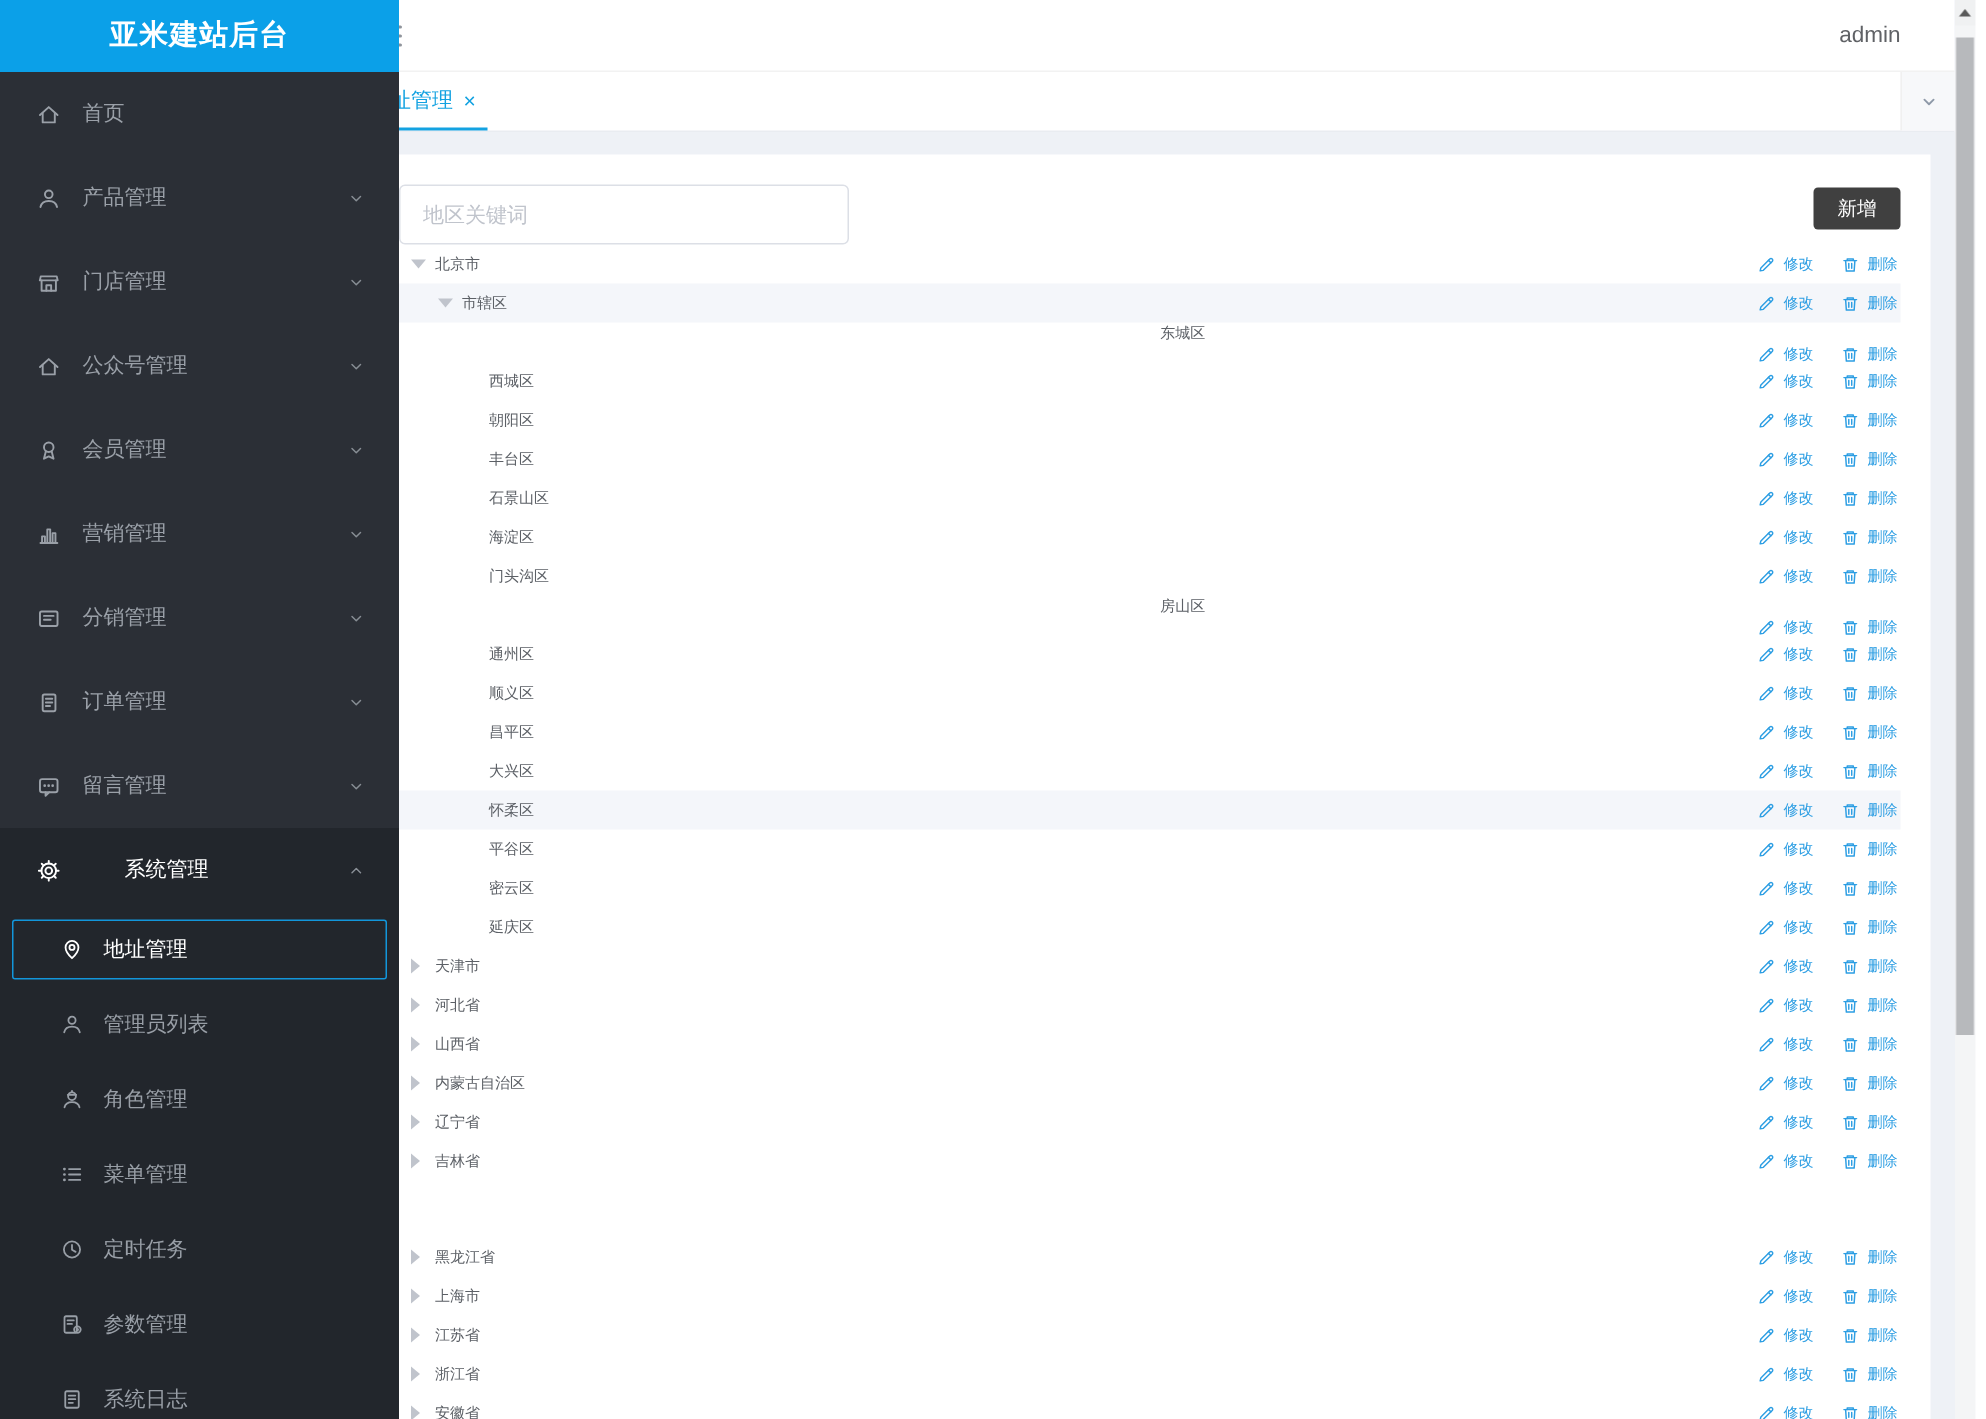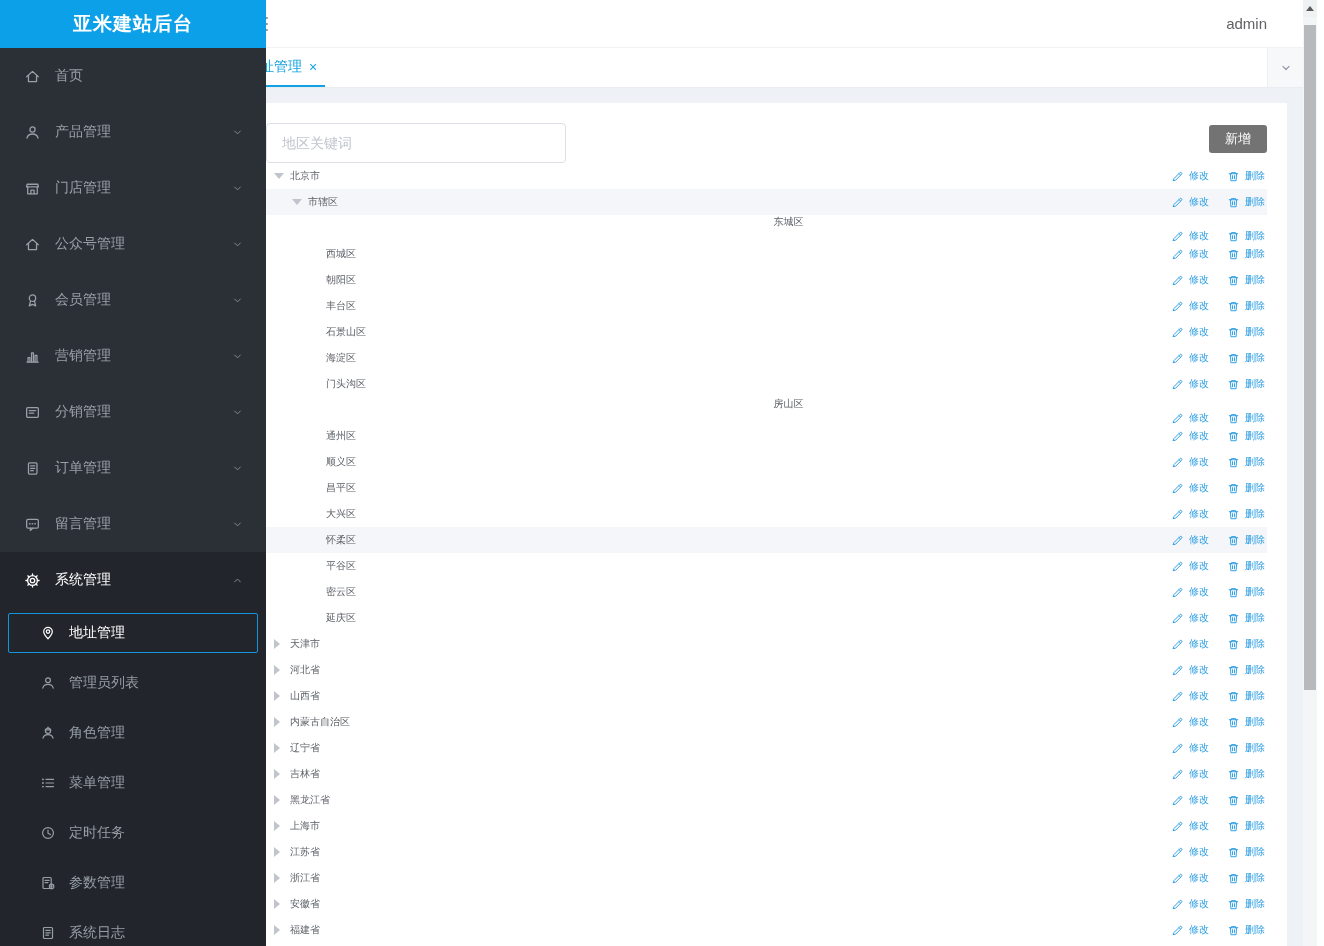--- a/index.html
+++ b/index.html
@@ -8,21 +8,21 @@
 
   
   .sidebar { position:fixed; left:0; top:0; width:266px; height:946px;
     background:#2b2f36; z-index:10; }
   .logo { height:48px; line-height:48px; text-align:center; background:#0ba0e8;
     color:#fff; font-size:19px; font-weight:bold; letter-spacing:1px; }
   .nav-item { height:56px; display:flex; align-items:center;
     padding:0 22px 0 24px; color:#9aa0a8; font-size:14px; cursor:pointer; }
   .nav-item svg.mi { width:17px; height:17px; margin-right:14px; flex:none; }
   .nav-item .chev { margin-left:auto; width:13px; height:13px; color:#878d94; }
-  .nav-item.active { color:#fff; }
+  .nav-item.active { color:#fff;gap:28px; }
   .nav-section { background:#22262c; }
   .sub-item { height:50px; display:flex; align-items:center; padding-left:40px;
     color:#989ea6; font-size:14px; cursor:pointer; }
   .sub-item svg.mi { width:16px; height:16px; margin-right:13px; flex:none; }
   .sub-item.selected { height:40px; margin:5px 8px; border:1px solid #1296db;
     border-radius:2px; padding-left:31px; color:#fff; }
 
   
   .main { position:absolute; left:230px; right:21px; top:0; }
   .topbar { height:48px; background:#fff; display:flex; align-items:center;
@@ -43,21 +43,21 @@
   .tab-more svg { width:14px; height:14px; }
 
   .content { padding:15px 16px; }
   .card { background:#fff; padding:20px; min-height:843px; }
 
   .toolbar { display:flex; justify-content:space-between; align-items:flex-start; }
   .search-input { width:300px; height:40px; border:1px solid #dcdfe6;
     border-radius:4px; padding:0 15px; font-size:14px; color:#606266; outline:none;
     font-family:inherit; }
   .search-input::placeholder { color:#c0c4cc; }
-  .add-btn { height:28px; padding:0 16px; margin-top:2px; background:#737373;
+  .add-btn { height:28px; padding:0 16px; margin-top:2px; background:#404040;
     color:#fff; border:none; border-radius:3px; font-size:13px; cursor:pointer;
     font-family:inherit; }
 
   .tree { margin-top:0; }
   .tree-row { height:26px; display:flex; align-items:center; font-size:10px;
     color:#5c6066; cursor:pointer; }
   .tree-row.hl { background:#f4f6fa; }
   .arrow-slot { width:16px; flex:none; display:flex; align-items:center; }
   .tri-down { width:0; height:0; border-left:5px solid transparent;
     border-right:5px solid transparent; border-top:6px solid #c0c4cc; }
@@ -815,21 +815,21 @@
                 <svg class="mi" viewBox="0 0 16 16" fill="none" stroke="currentColor" stroke-width="1.2" stroke-linecap="round" stroke-linejoin="round">
                   <path d="M2.8 4.6 H13.2"></path>
                   <path d="M5.5 4.6 V3.2 H10.5 V4.6"></path>
                   <path d="M4.2 4.6 L4.8 13.2 H11.2 L11.8 4.6"></path>
                   <path d="M6.8 7 V10.8 M9.2 7 V10.8"></path>
                 </svg>
                 <span>删除</span>
               </span>
             </span>
           </div>
-          <div class="tree-row" style="padding-left: 8px;">
+          <div class="tree-row" style="padding-left: 8px; margin-top: 38px;">
             <span class="arrow-slot">
               <i class="tri-right"></i>
             </span>
             <span>黑龙江省</span>
             <span class="row-actions">
               <span class="act">
                 <svg class="mi" viewBox="0 0 16 16" fill="none" stroke="currentColor" stroke-width="1.2" stroke-linecap="round" stroke-linejoin="round">
                   <path d="M3 13 L3.6 10.6 L10.9 3.3 A1.4 1.4 0 0 1 12.9 5.3 L5.6 12.6 L3 13 Z"></path>
                   <path d="M9.8 4.4 L11.8 6.4"></path>
                 </svg>

